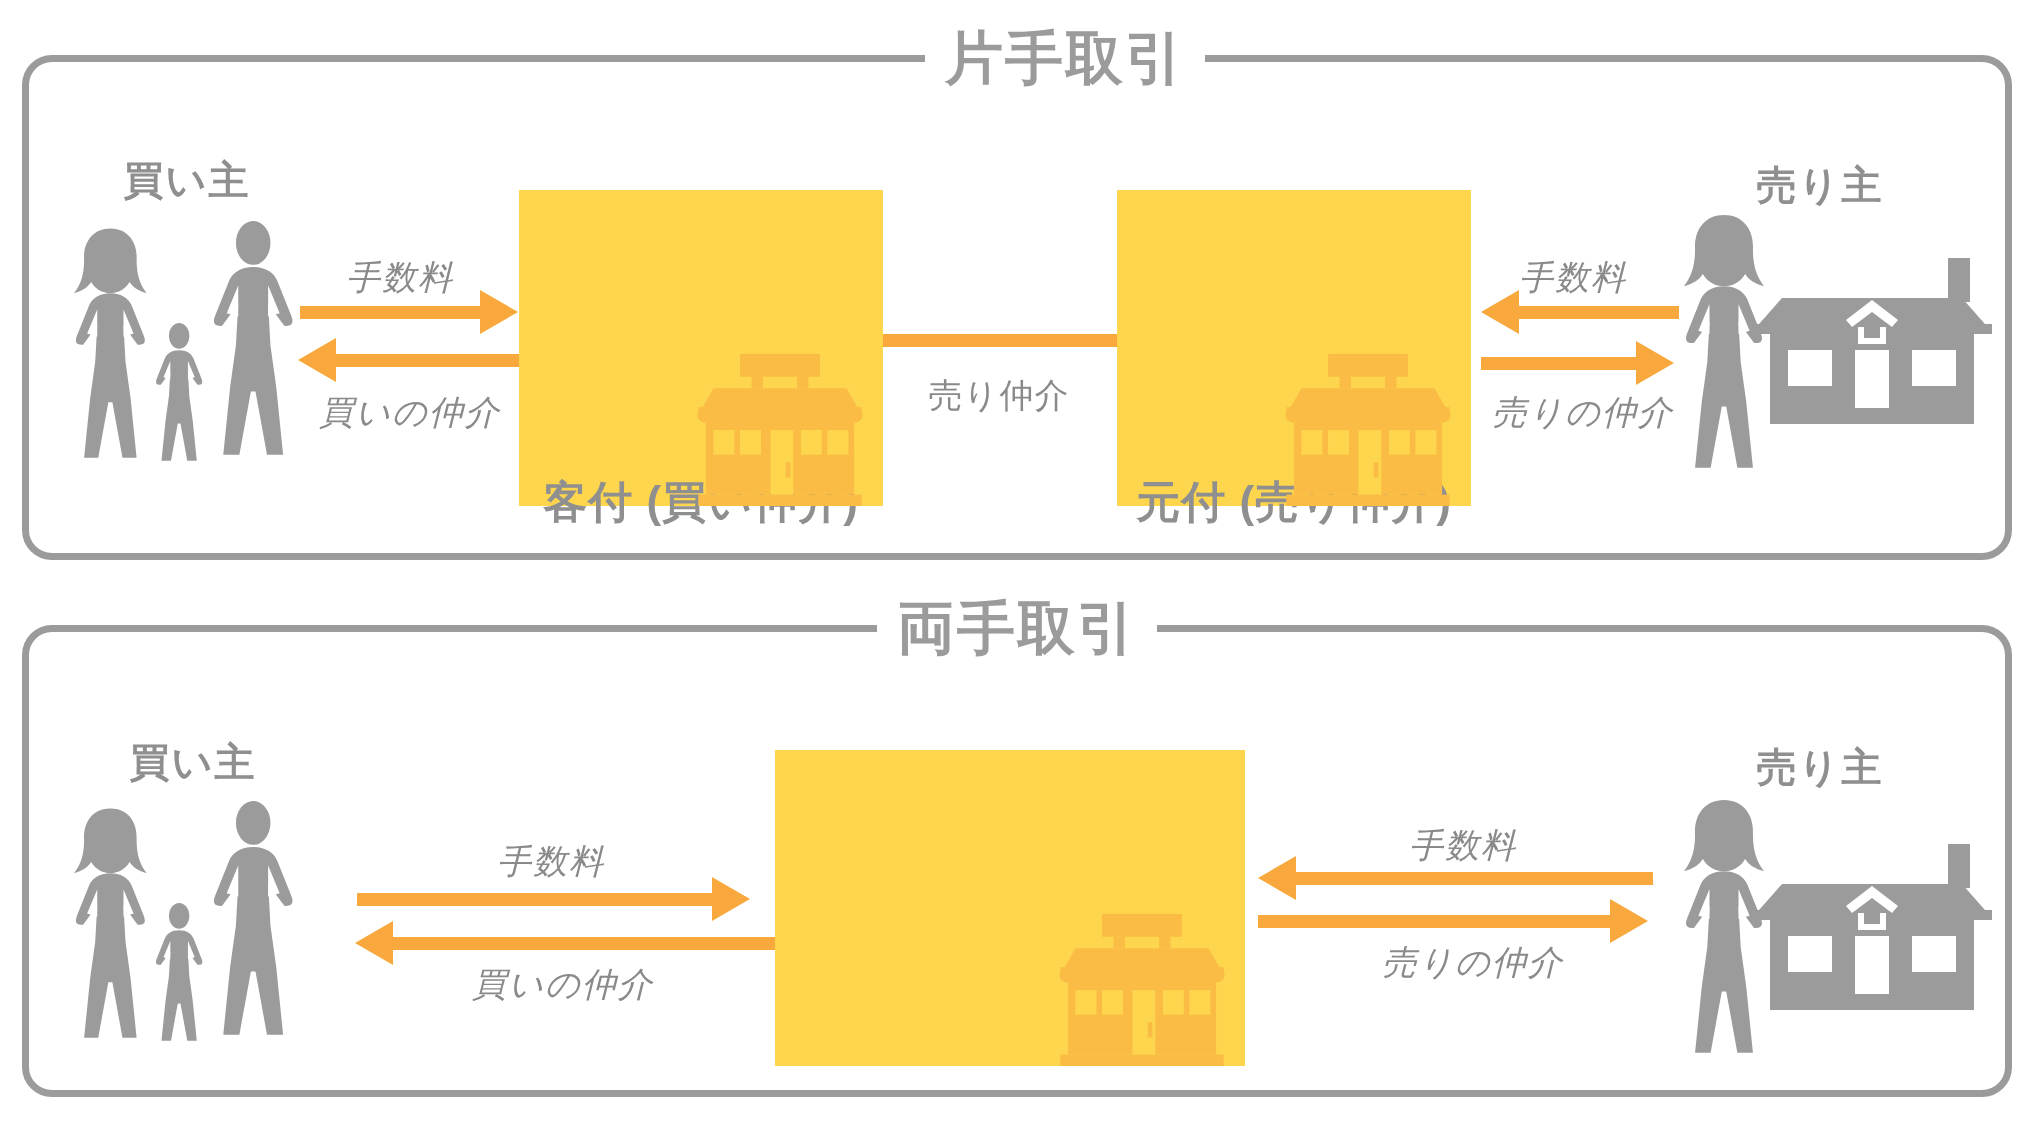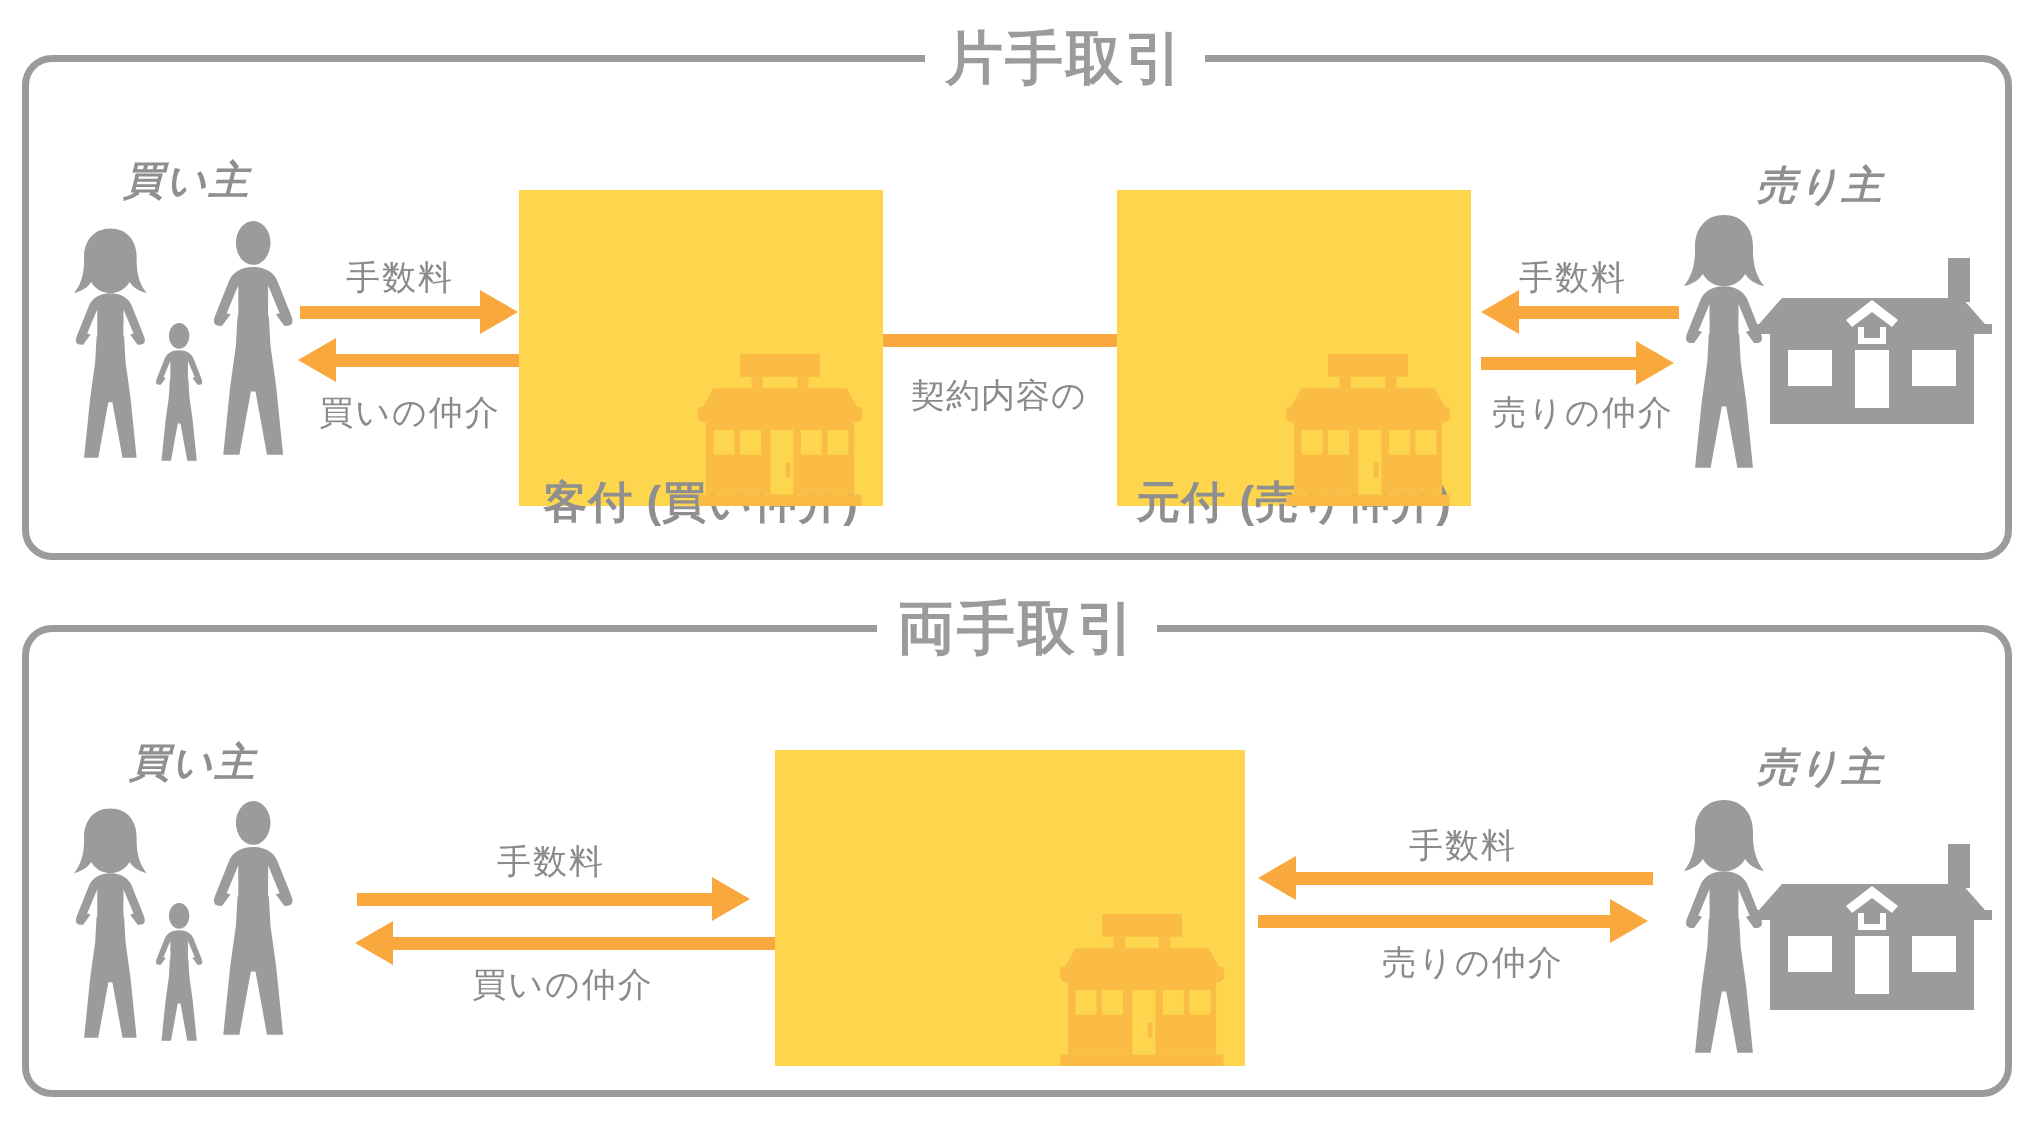--- a/index.html
+++ b/index.html
@@ -16,24 +16,24 @@
   .section-title{
     position:absolute;left:0;width:2034px;text-align:center;pointer-events:none;
   }
   .section-title span{
     display:inline-block;background:#ffffff;padding:0 20px;
     font-size:58px;font-weight:bold;color:#9B9B9B;line-height:74px;letter-spacing:2px;
   }
   #title-top{top:21px;margin-left:48px;}
   #title-bottom{top:591px;}
   .actor-label{
-    position:absolute;text-align:center;font-size:40px;font-weight:bold;color:#8F8F8F;letter-spacing:2px;font-style:italic;
+    position:absolute;text-align:center;font-size:40px;font-weight:bold;color:#8F8F8F;letter-spacing:2px;
   }
   .arrow-label{
-    position:absolute;text-align:center;font-size:34px;color:#8A8A8A;letter-spacing:2px;
+    position:absolute;text-align:center;font-size:34px;color:#8A8A8A;letter-spacing:2px;font-style:italic;
   }
   .ybox{
     position:absolute;background:#FDD64E;
   }
   .ybox .ybox-label{
     position:absolute;left:0;width:100%;text-align:center;
     font-size:44px;font-weight:bold;color:#8F8F8F;letter-spacing:1px;
   }
   .ybox .store{position:absolute;right:8px;bottom:0;}
   .bar{position:absolute;height:13px;background:#F8A83C;}
@@ -147,21 +147,21 @@
 
   <div class="ybox" style="left:519px;top:190px;width:364px;height:316px;">
     <div class="ybox-label" style="top:283px;">客付 (買い仲介)</div>
     <svg class="store" width="190" height="152">
         <use href="#storefront"></use>
       </svg>
   </div>
 
   <div class="bar" style="left:883px;top:334px;width:234px;"></div>
   <div class="link-text" style="left:889px;top:372px;width:220px;">
-    <div>契約内容の</div>
+    <div>売り仲介</div>
   </div>
 
   <div class="ybox" style="left:1117px;top:190px;width:354px;height:316px;">
     <div class="ybox-label" style="top:283px;">元付 (売り仲介)</div>
     <svg class="store" width="190" height="152">
         <use href="#storefront"></use>
       </svg>
   </div>
 
   <div class="arrow-label" style="left:1503px;top:255px;width:140px;">手数料</div>

